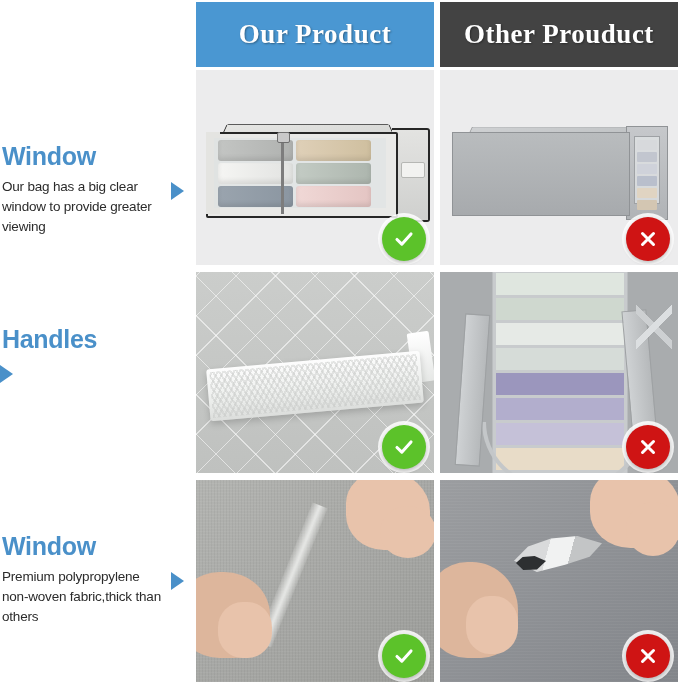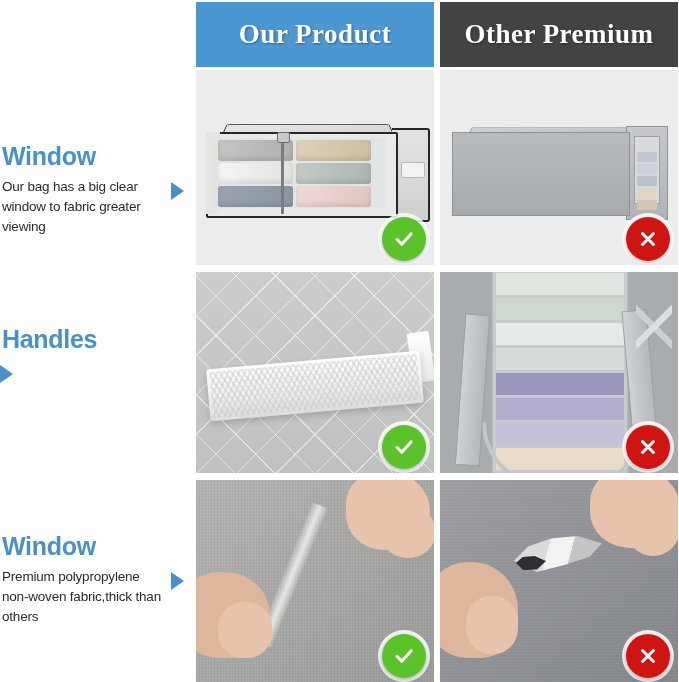--- a/index.html
+++ b/index.html
@@ -226,27 +226,27 @@
 </style>
 </head>
 <body>
 
 <div class="page">
 
   <div class="banner ours">
     <span>Our Product</span>
   </div>
   <div class="banner theirs">
-    <span>Other Premium</span>
+    <span>Other Prouduct</span>
   </div>
 
   <div class="feature-text" style="top:118px;margin-top:25px;">
     <div class="feature-title">Window</div>
     <div class="feature-body">
-      <p class="feature-desc">Our bag has a big clear window to fabric greater viewing</p>
+      <p class="feature-desc">Our bag has a big clear window to provide greater viewing</p>
       <span class="arrow-icon"></span>
     </div>
   </div>
 
   <div class="feature-text" style="top:326px;">
     <div class="feature-title">Handles</div>
     <div class="feature-body">
       <span class="arrow-icon"></span>
     </div>
   </div>

